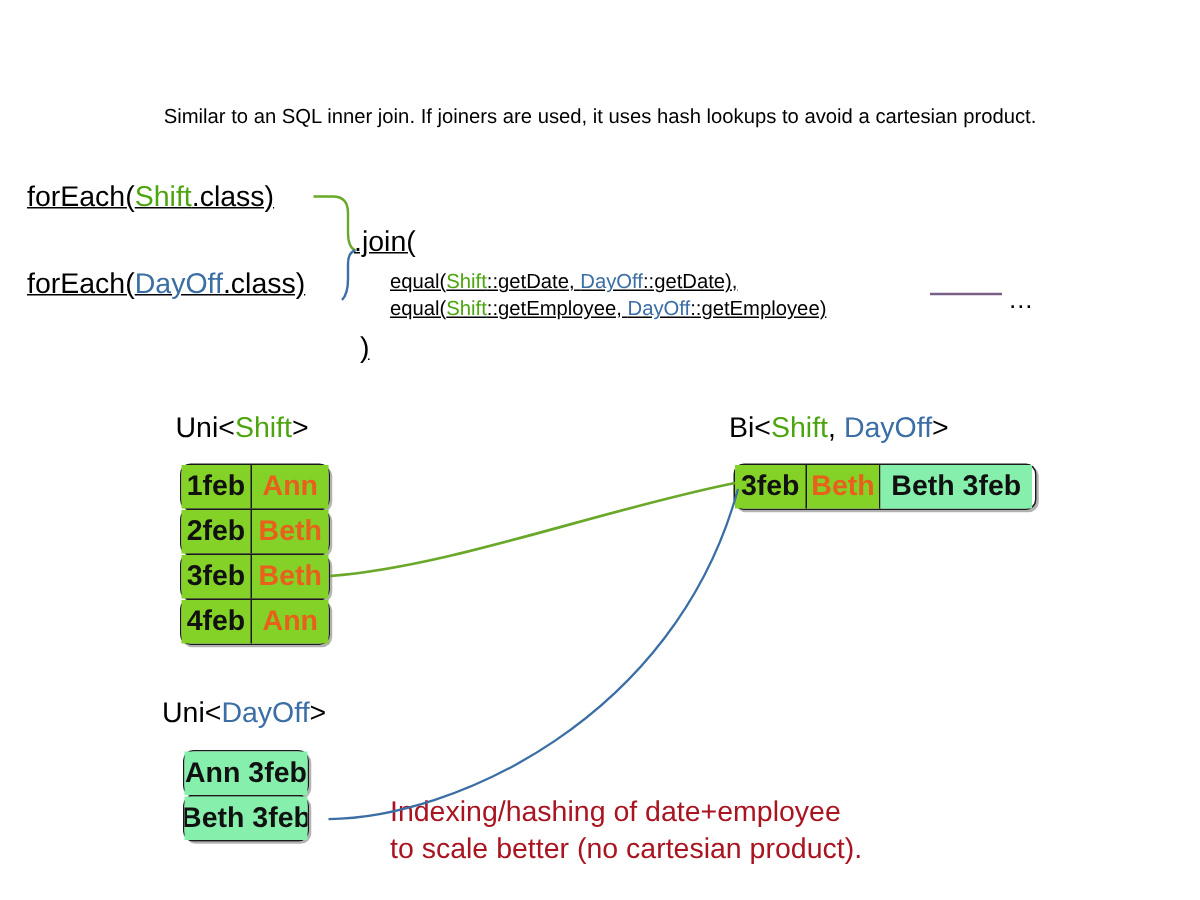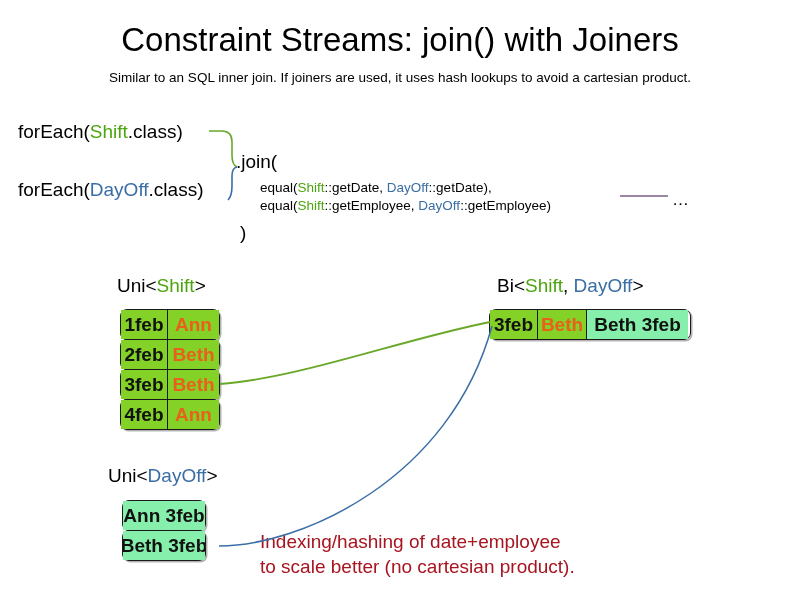--- a/index.html
+++ b/index.html
@@ -23,21 +23,21 @@
   }
   .subtitle{
     position:absolute;left:0;top:69px;width:800px;
     text-align:center;
     font-size:13.5px;font-weight:400;line-height:18px;
     color:#000;
     white-space:nowrap;
   }
 
   
-  .code{position:absolute;font-size:19px;line-height:24px;white-space:nowrap;}
+  .code{position:absolute;font-size:19px;line-height:24px;white-space:nowrap;text-decoration:underline;}
   .code.small{font-size:13.5px;line-height:19px;}
   .tok-shift{color:#4ca50f;}
   .tok-dayoff{color:#3a6ea5;}
 
   .foreach-shift{left:18px;top:120px;}
   .foreach-dayoff{left:18px;top:178px;}
   .join-open{left:236px;top:150px;}
   .equal-1{left:260px;top:178px;}
   .equal-2{left:260px;top:196px;}
   .join-close{left:240px;top:221px;}
@@ -45,21 +45,21 @@
     position:absolute;left:672px;top:190px;
     font-size:17px;line-height:20px;color:#000;
   }
 
   
   .seclabel{
     position:absolute;font-size:19px;line-height:24px;
     white-space:nowrap;color:#000;
   }
   .label-uni-shift{left:117px;top:274px;}
-  .label-bi{left:497px;top:274px;}
+  .label-bi{left:486px;top:274px;}
   .label-uni-dayoff{left:108px;top:464px;}
 
   
   .box{
     position:absolute;
     box-sizing:border-box;
     border:1.6px solid #1a1a1a;
     border-radius:7px;
     display:flex;
     align-items:center;
@@ -107,21 +107,20 @@
 
   
   .connectors{position:absolute;left:0;top:0;width:800px;height:600px;
               pointer-events:none;}
 </style>
 </head>
 <body>
 
 <div class="slide">
 
-  <div class="title">Constraint Streams: join() with Joiners</div>
   <div class="subtitle">Similar to an SQL inner join. If joiners are used, it uses hash lookups to avoid a cartesian product.</div>
 
   <div class="code foreach-shift"><span>forEach(</span><span class="tok-shift">Shift</span><span>.class)</span></div>
 
   <div class="code foreach-dayoff"><span>forEach(</span><span class="tok-dayoff">DayOff</span><span>.class)</span></div>
 
   <div class="code join-open">.join(</div>
 
   <div class="code small equal-1"><span>equal(</span><span class="tok-shift">Shift</span><span>::getDate, </span><span class="tok-dayoff">DayOff</span><span>::getDate),</span></div>
 

